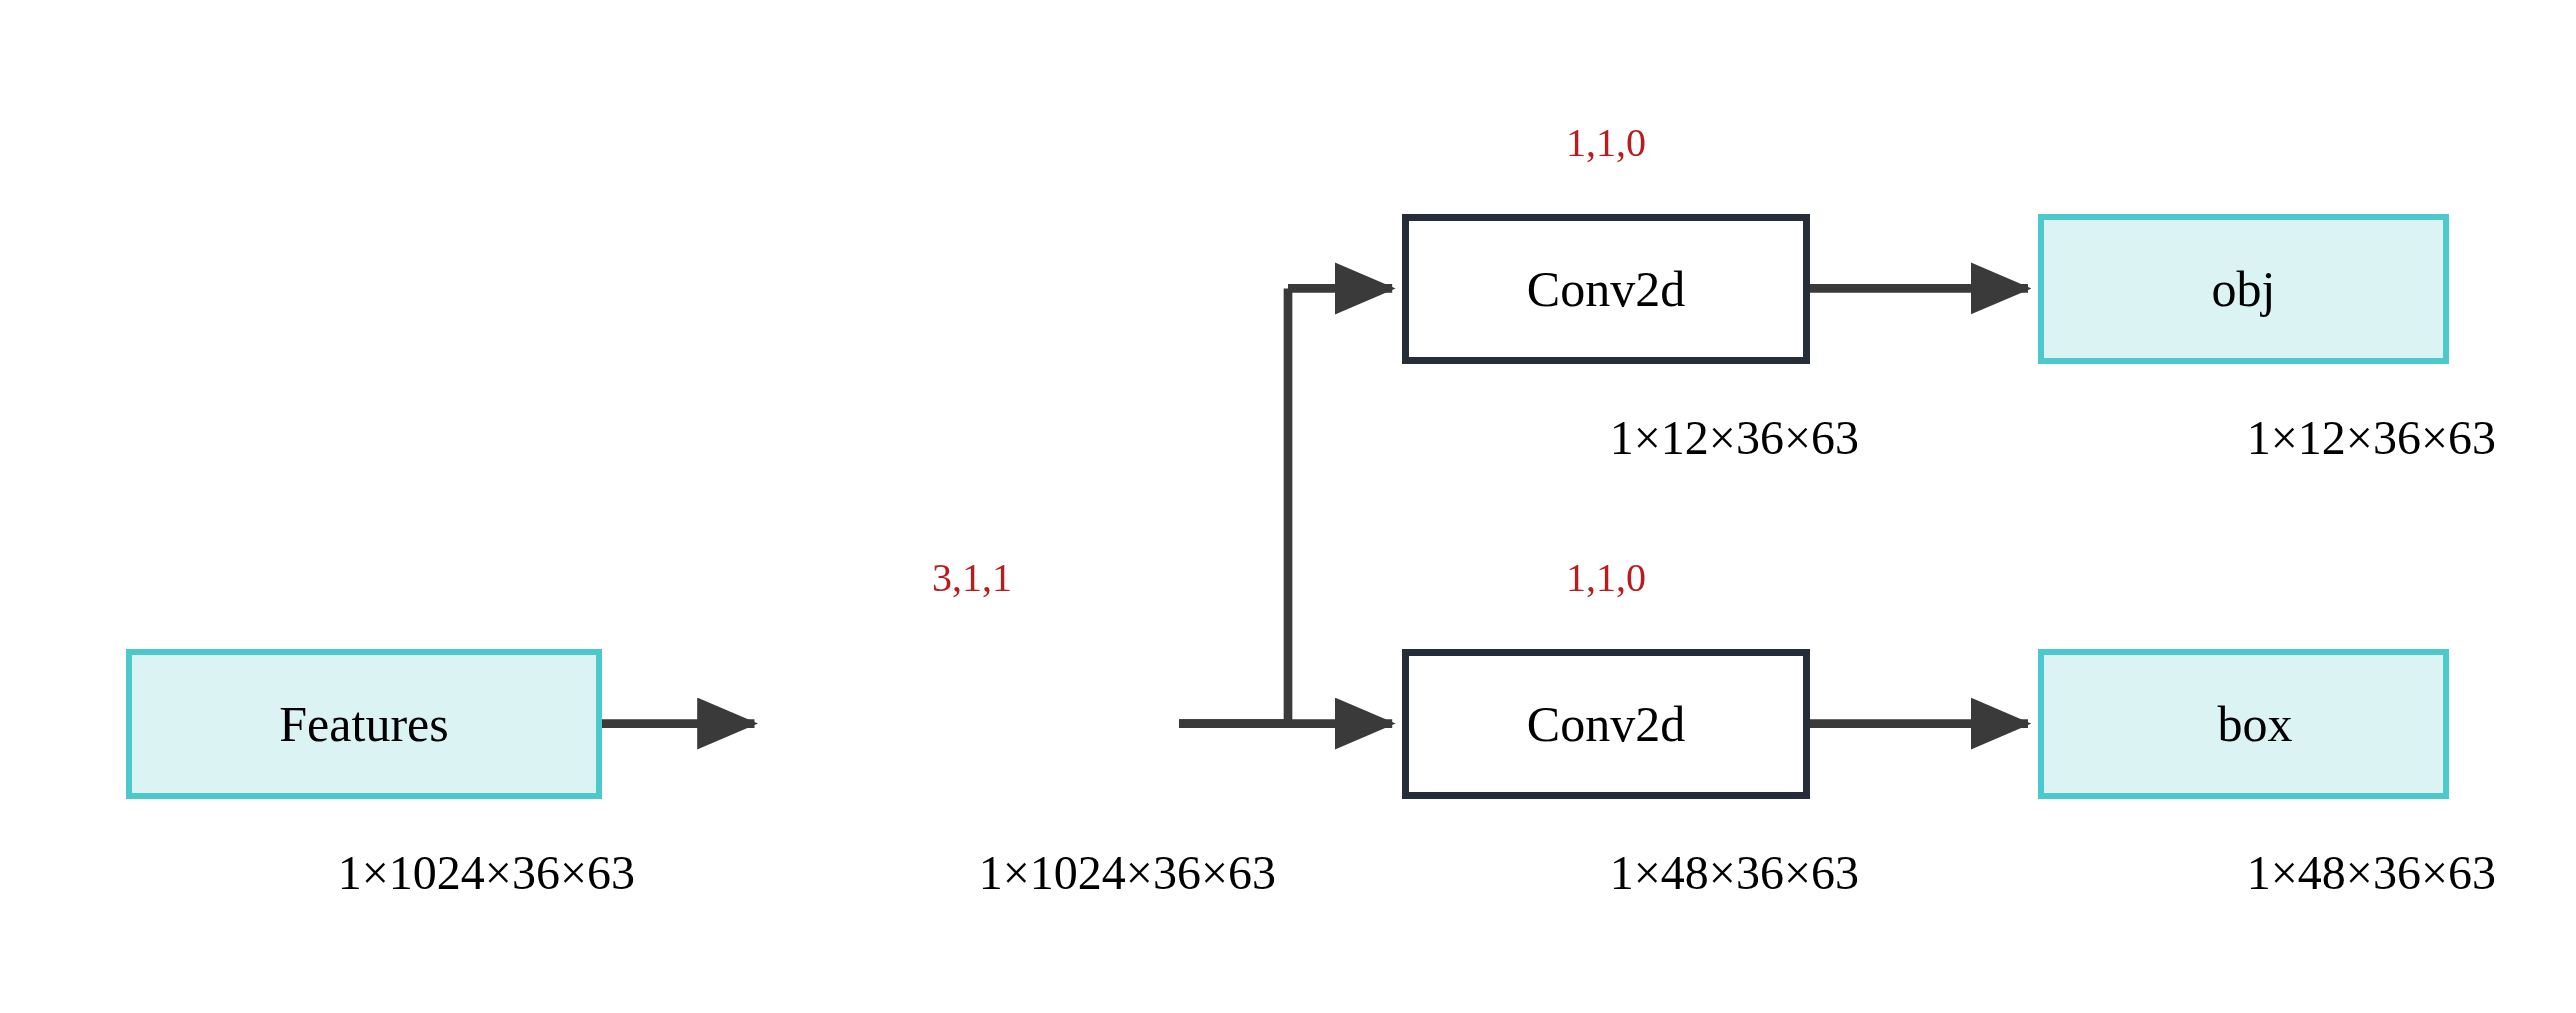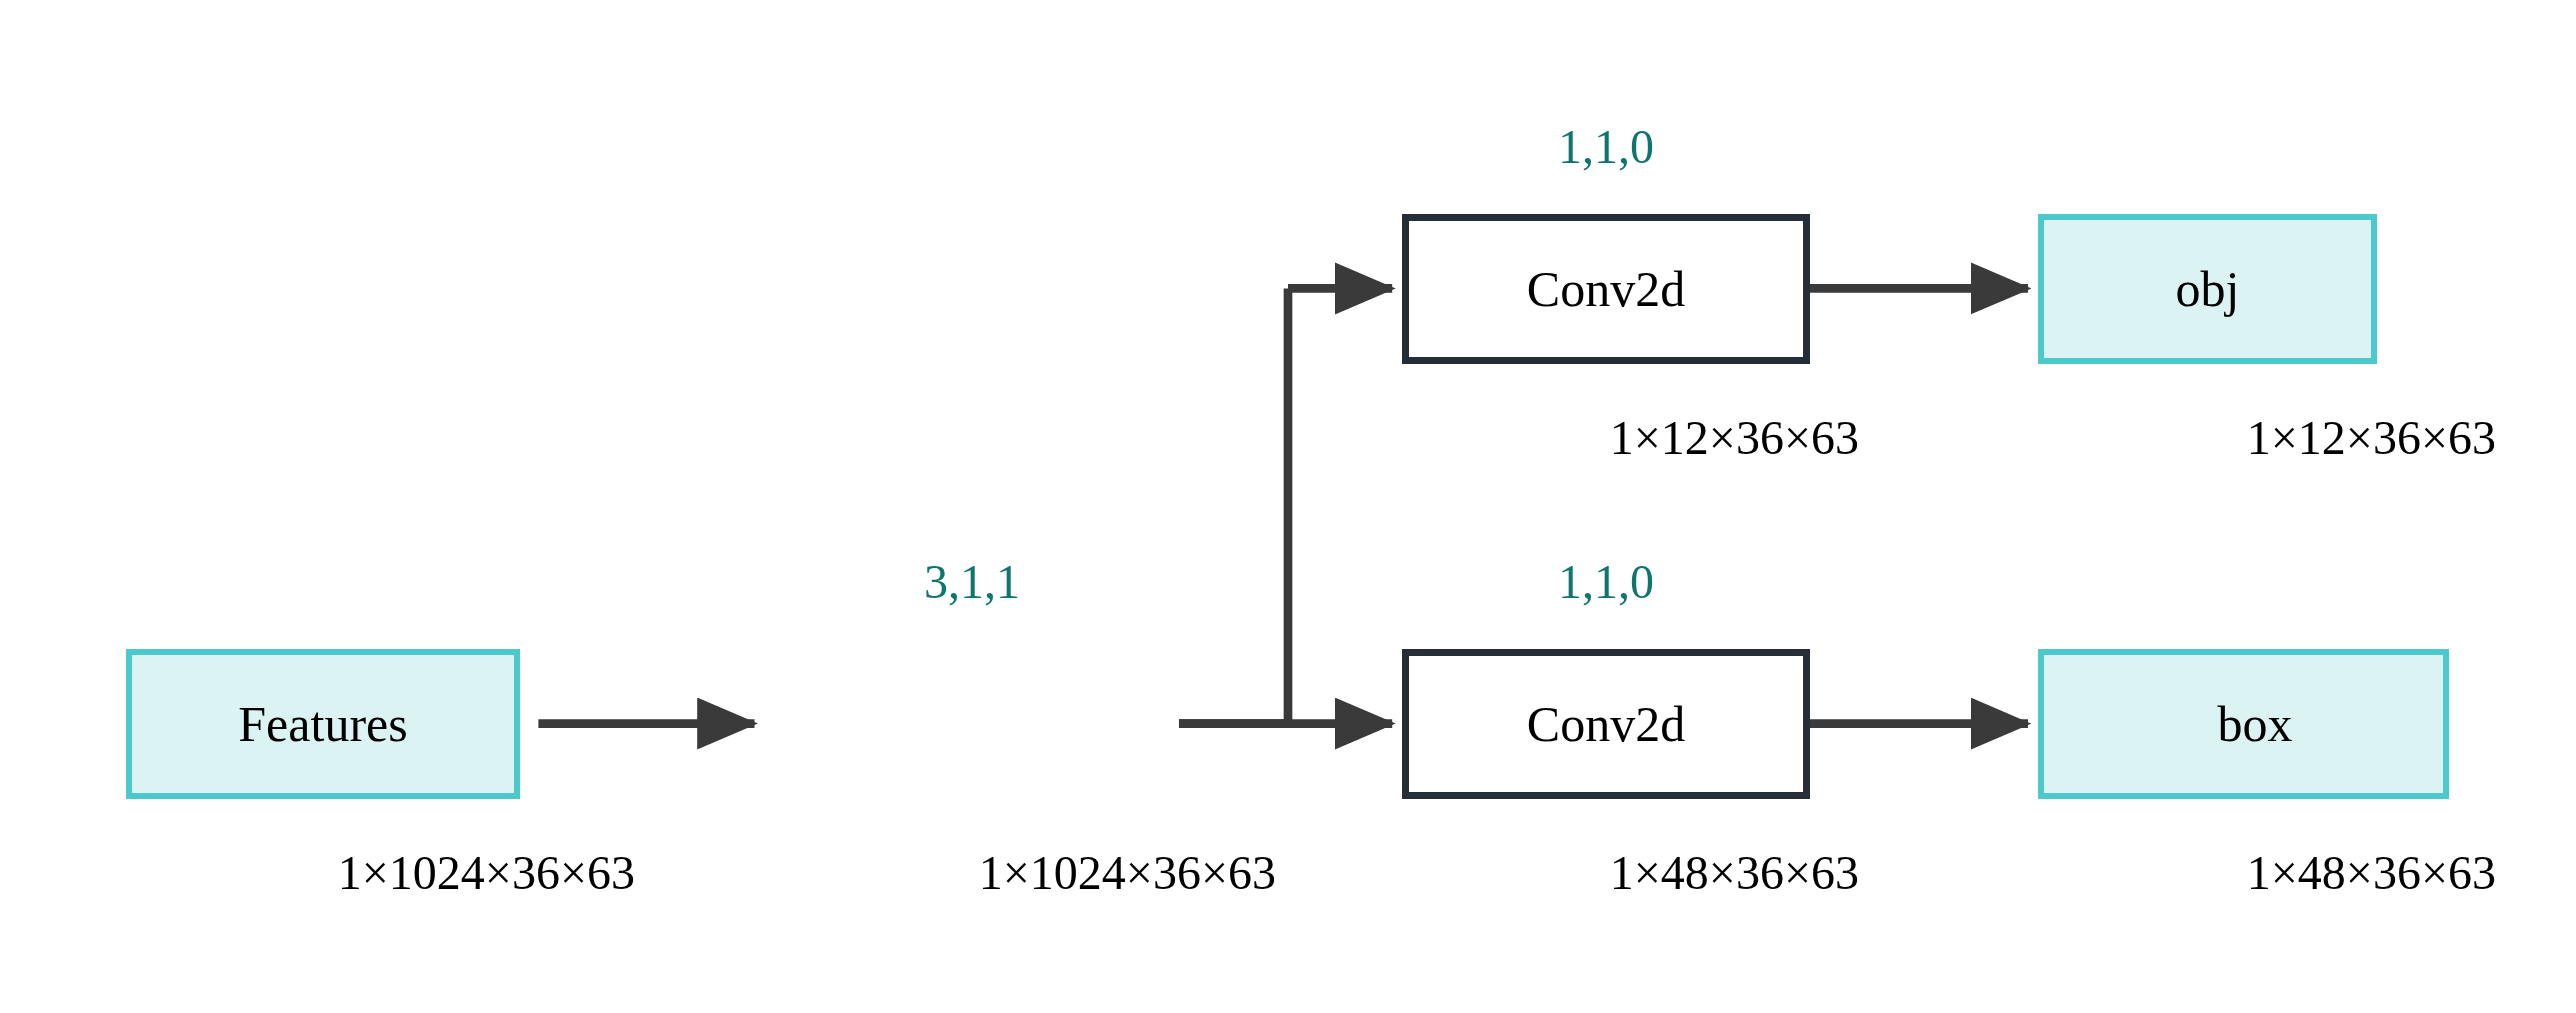--- a/index.html
+++ b/index.html
@@ -45,23 +45,23 @@
     position: absolute;
     text-align: right;
     font-size: 48px;
     line-height: 1;
     color: #000000;
     white-space: nowrap;
   }
   .param {
     position: absolute;
     text-align: center;
-    font-size: 48px;
+    font-size: 40px;
     line-height: 1;
-    color: #0f766e;
+    color: #b91c1c;
     white-space: nowrap;
   }
   
   .edge-svg {
     position: absolute;
     left: 0;
     top: 0;
     width: 2576px;
     height: 1013px;
     pointer-events: none;
@@ -85,35 +85,35 @@
 
     <line x1="1335" y1="299" x2="1443" y2="299" stroke="#3A3A3A" stroke-width="9" marker-end="url(#arrowhead)"></line>
 
     <line x1="1222" y1="750" x2="1443" y2="750" stroke="#3A3A3A" stroke-width="9" marker-end="url(#arrowhead)"></line>
 
     <line x1="1876" y1="299" x2="2102" y2="299" stroke="#3A3A3A" stroke-width="9" marker-end="url(#arrowhead)"></line>
 
     <line x1="1876" y1="750" x2="2102" y2="750" stroke="#3A3A3A" stroke-width="9" marker-end="url(#arrowhead)"></line>
   </svg>
 
-  <div class="node node-io" style="left:126px; top:649px; width:394px; height:150px;">
+  <div class="node node-io" style="left:126px; top:649px; width:476px; height:150px;">
     <span>Features</span>
   </div>
   <div class="caption" style="left:30px; top:849px; width:605px;">1×1024×36×63</div>
 
   <div class="param" style="left:765px; top:558px; width:414px;">3,1,1</div>
   <div class="caption" style="left:669px; top:849px; width:607px;">1×1024×36×63</div>
 
   <div class="param" style="left:1402px; top:123px; width:408px;">1,1,0</div>
   <div class="node node-op" style="left:1402px; top:214px; width:408px; height:150px;">
     <span>Conv2d</span>
   </div>
   <div class="caption" style="left:1354px; top:414px; width:505px;">1×12×36×63</div>
 
-  <div class="node node-io" style="left:2038px; top:214px; width:339px; height:150px;">
+  <div class="node node-io" style="left:2038px; top:214px; width:411px; height:150px;">
     <span>obj</span>
   </div>
   <div class="caption" style="left:1989px; top:414px; width:507px;">1×12×36×63</div>
 
   <div class="param" style="left:1402px; top:558px; width:408px;">1,1,0</div>
   <div class="node node-op" style="left:1402px; top:649px; width:408px; height:150px;">
     <span>Conv2d</span>
   </div>
   <div class="caption" style="left:1354px; top:849px; width:505px;">1×48×36×63</div>
 

